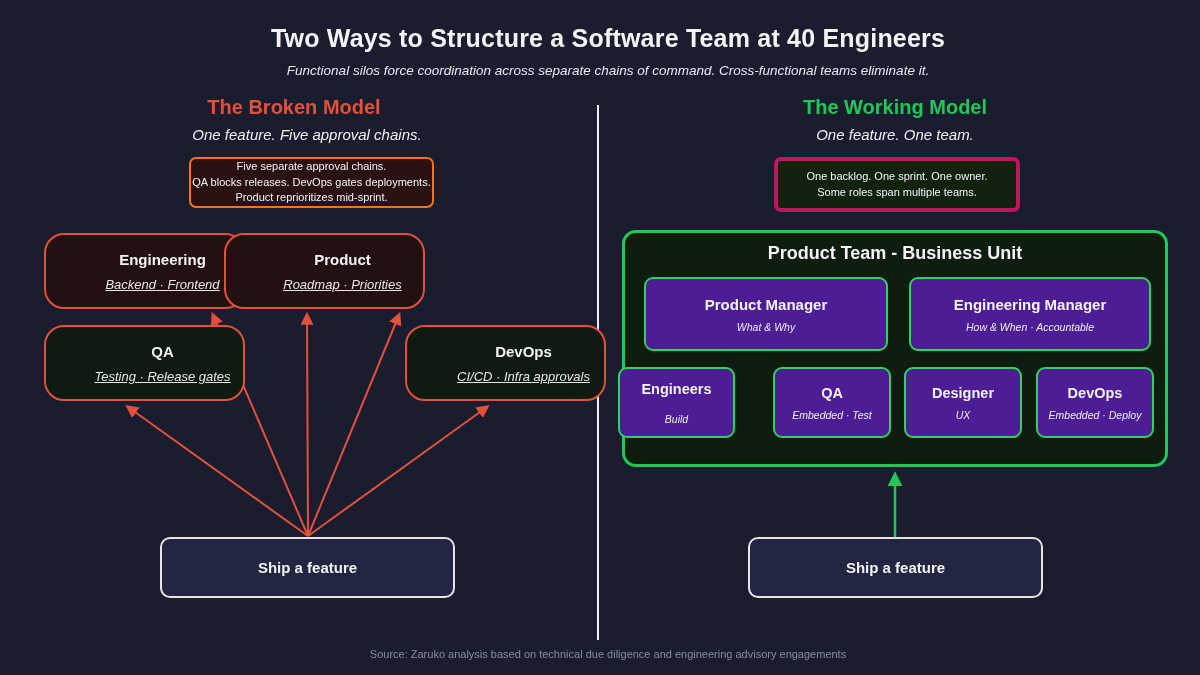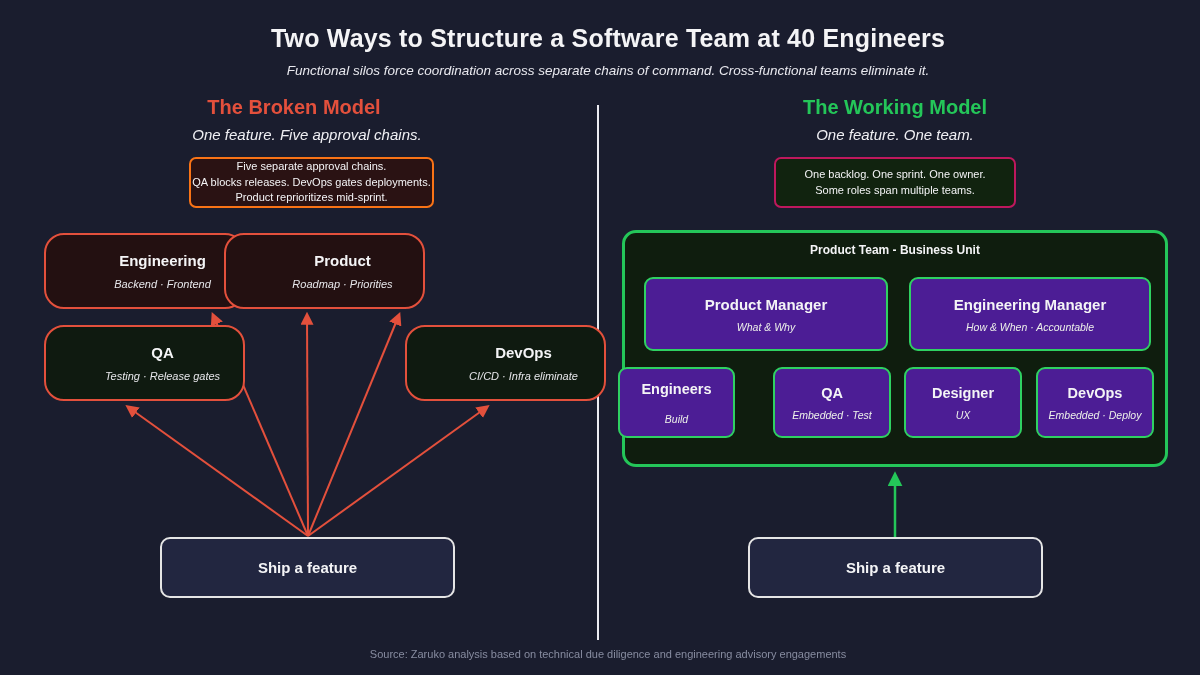--- a/index.html
+++ b/index.html
@@ -19,43 +19,43 @@
   .col-heading.red{left:106px;color:#e3503c;}
   .col-heading.green{left:707px;color:#24c659;}
   .col-tagline{top:126px;width:360px;font-size:15px;font-style:italic;color:#f0f0f4;}
   .col-tagline.l{left:119px;} .col-tagline.r{left:707px;}
 
   .callout{border-radius:7px;display:flex;flex-direction:column;justify-content:center;
     font-size:11px;line-height:1.45;z-index:2;}
   .callout.red{left:181px;top:157px;width:241px;height:47px;
     background:#2a1213;border:2px solid #f97316;}
   .callout.green{left:766px;top:157px;width:238px;height:47px;
-    background:#11230f;border:2px solid #be185d;}
+    background:#11230f;border:4px solid #be185d;}
 
   .dept{border-radius:20px;display:flex;flex-direction:column;justify-content:center;
     gap:9px;z-index:2;padding-left:36px;}
   .dept .t{font-size:15px;font-weight:bold;}
-  .dept .s{font-size:11px;font-style:italic;color:#e6e6ea;}
+  .dept .s{font-size:13px;font-style:italic;color:#e6e6ea;text-decoration:underline;}
   .dept.red1{background:#231011;border:2.5px solid #e3503c;}
   .dept.red2{background:#0f1a10;border:2.5px solid #e3503c;}
   .box-eng{left:36px;top:233px;width:161px;height:72px;}
   .box-prod{left:216px;top:233px;width:161px;height:72px;}
   .box-des{left:397px;top:233px;width:161px;height:72px;}
   .box-qa{left:36px;top:325px;width:161px;height:72px;}
   .box-devops{left:397px;top:325px;width:161px;height:72px;}
 
   .ship{border:2px solid #e5e5e5;border-radius:10px;background:#222640;
     display:flex;align-items:center;justify-content:center;
     font-size:15px;font-weight:bold;z-index:2;}
   .ship.l{left:152px;top:537px;width:291px;height:57px;}
   .ship.r{left:740px;top:537px;width:291px;height:57px;}
 
   .team-container{left:614px;top:230px;width:540px;height:231px;
     background:#0f1d0e;border:3px solid #24c659;border-radius:14px;z-index:2;}
-  .team-title{left:614px;top:243px;width:546px;font-size:12px;font-weight:bold;z-index:3;}
+  .team-title{left:614px;top:243px;width:546px;font-size:18px;font-weight:bold;z-index:3;}
 
   .role{background:#4c1d95;border:2.5px solid #2fd162;border-radius:9px;
     display:flex;flex-direction:column;justify-content:center;gap:8px;z-index:3;}
   .role .t{font-size:15px;font-weight:bold;}
   .role .s{font-size:10.5px;font-style:italic;color:#eef1ea;}
   .box-pm{left:636px;top:277px;width:240px;height:70px;}
   .box-em{left:901px;top:277px;width:238px;height:70px;}
   .member .t{font-size:14.5px;}
   .box-m-eng{left:610px;top:367px;width:113px;height:67px;gap:16px;}
   .box-m-qa{left:765px;top:367px;width:114px;height:67px;}
@@ -113,21 +113,21 @@
   <div class="abs dept red1 center box-prod">
     <div class="t">Product</div>
     <div class="s">Roadmap · Priorities</div>
   </div>
   <div class="abs dept red2 center box-qa">
     <div class="t">QA</div>
     <div class="s">Testing · Release gates</div>
   </div>
   <div class="abs dept red2 center box-devops">
     <div class="t">DevOps</div>
-    <div class="s">CI/CD · Infra eliminate</div>
+    <div class="s">CI/CD · Infra approvals</div>
   </div>
 
   <div class="abs ship l">
     <span>Ship a feature</span>
   </div>
 
   <div class="abs col-heading green center">The Working Model</div>
   <div class="abs col-tagline r center">One feature. One team.</div>
 
   <div class="abs callout green center">

